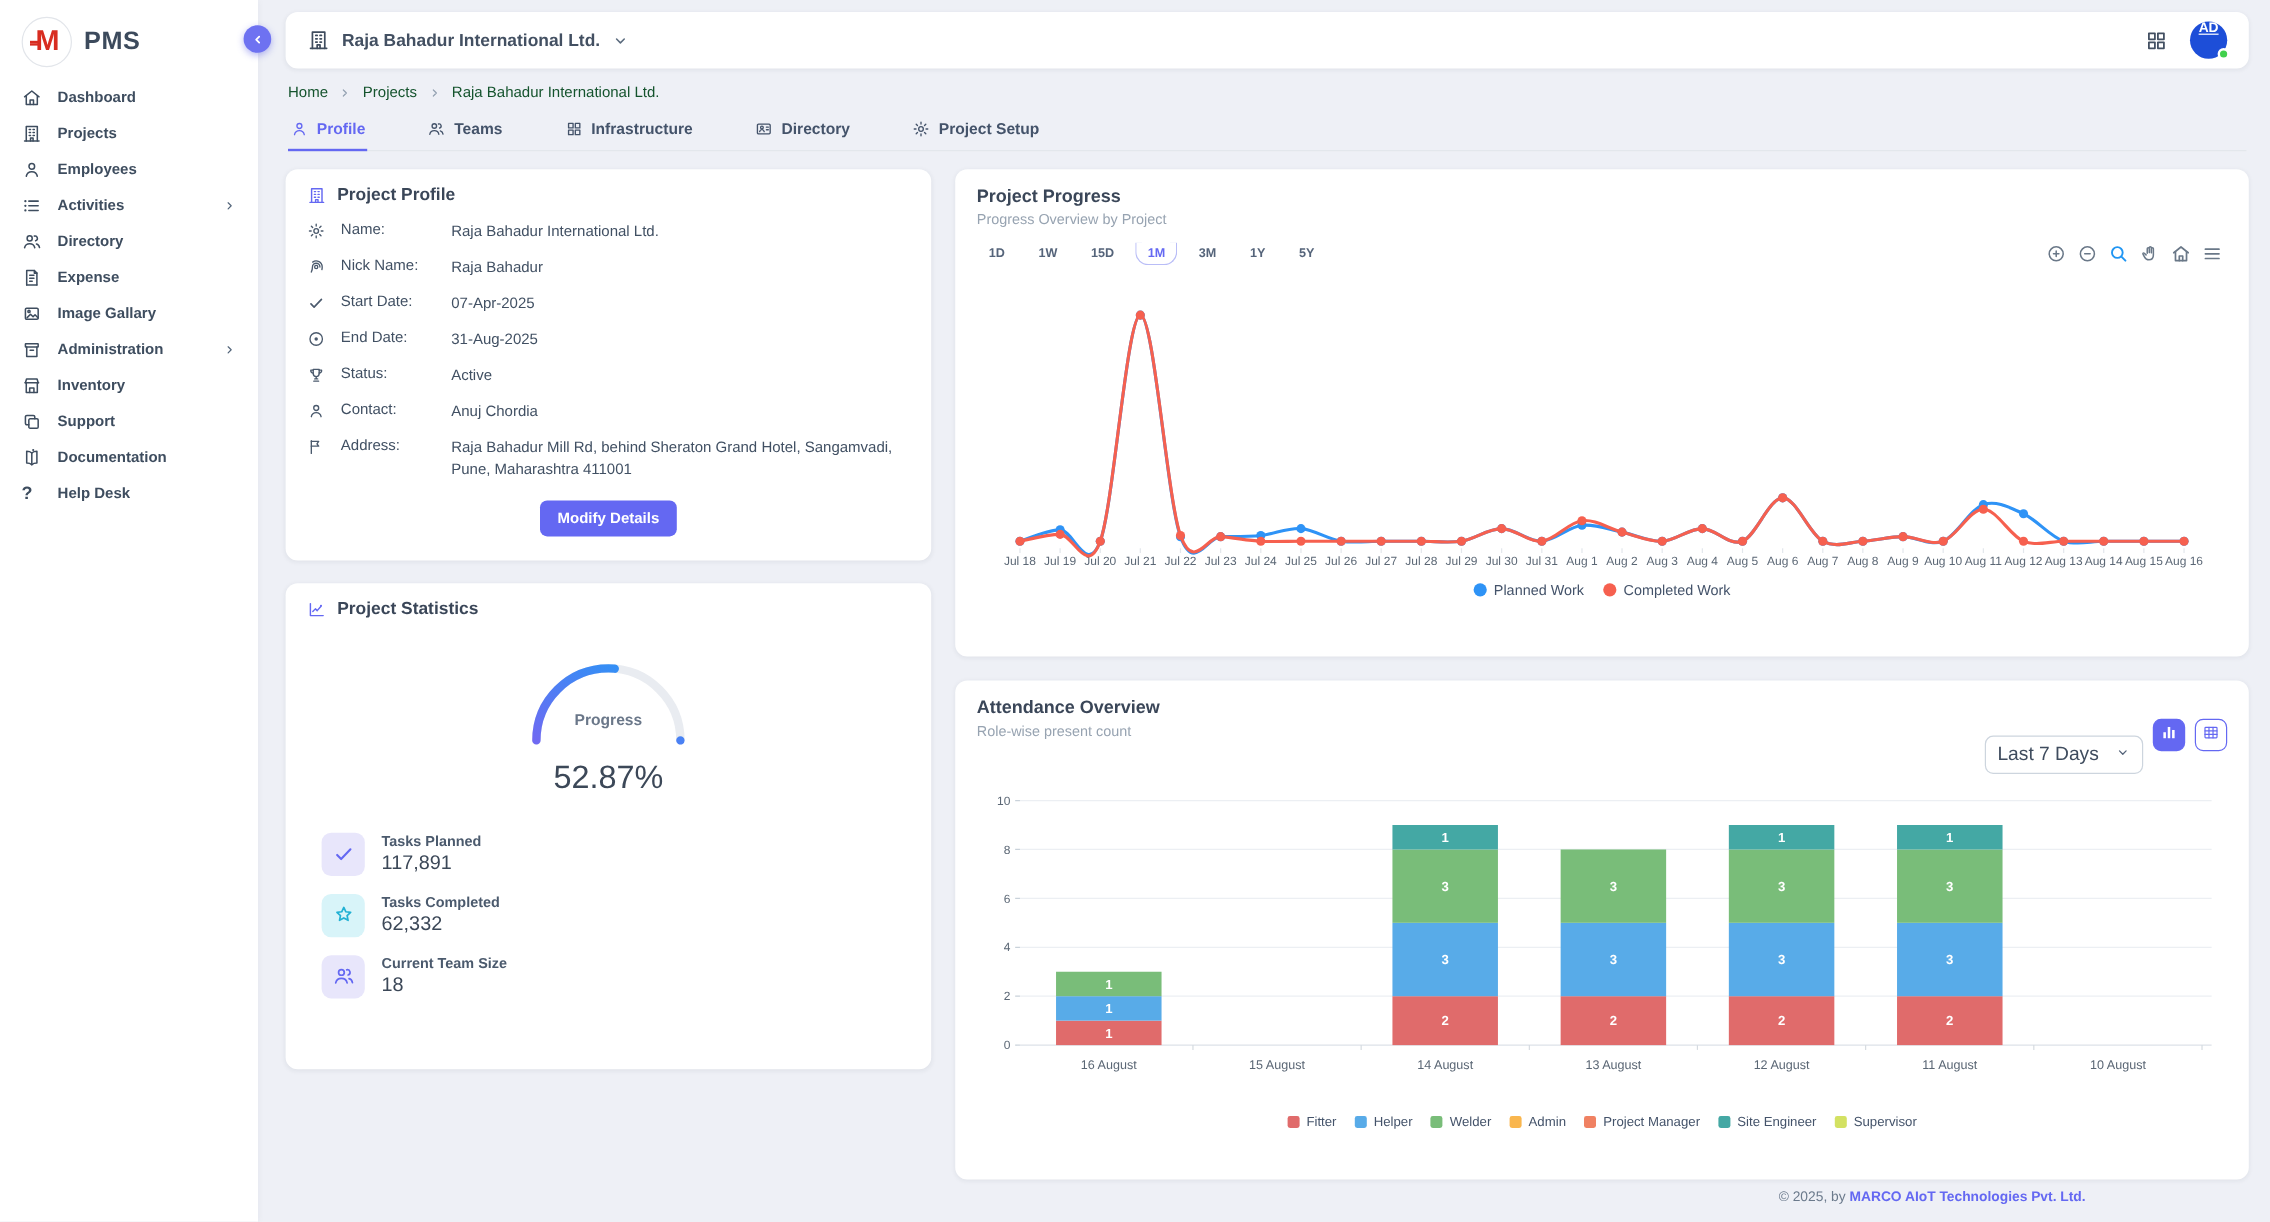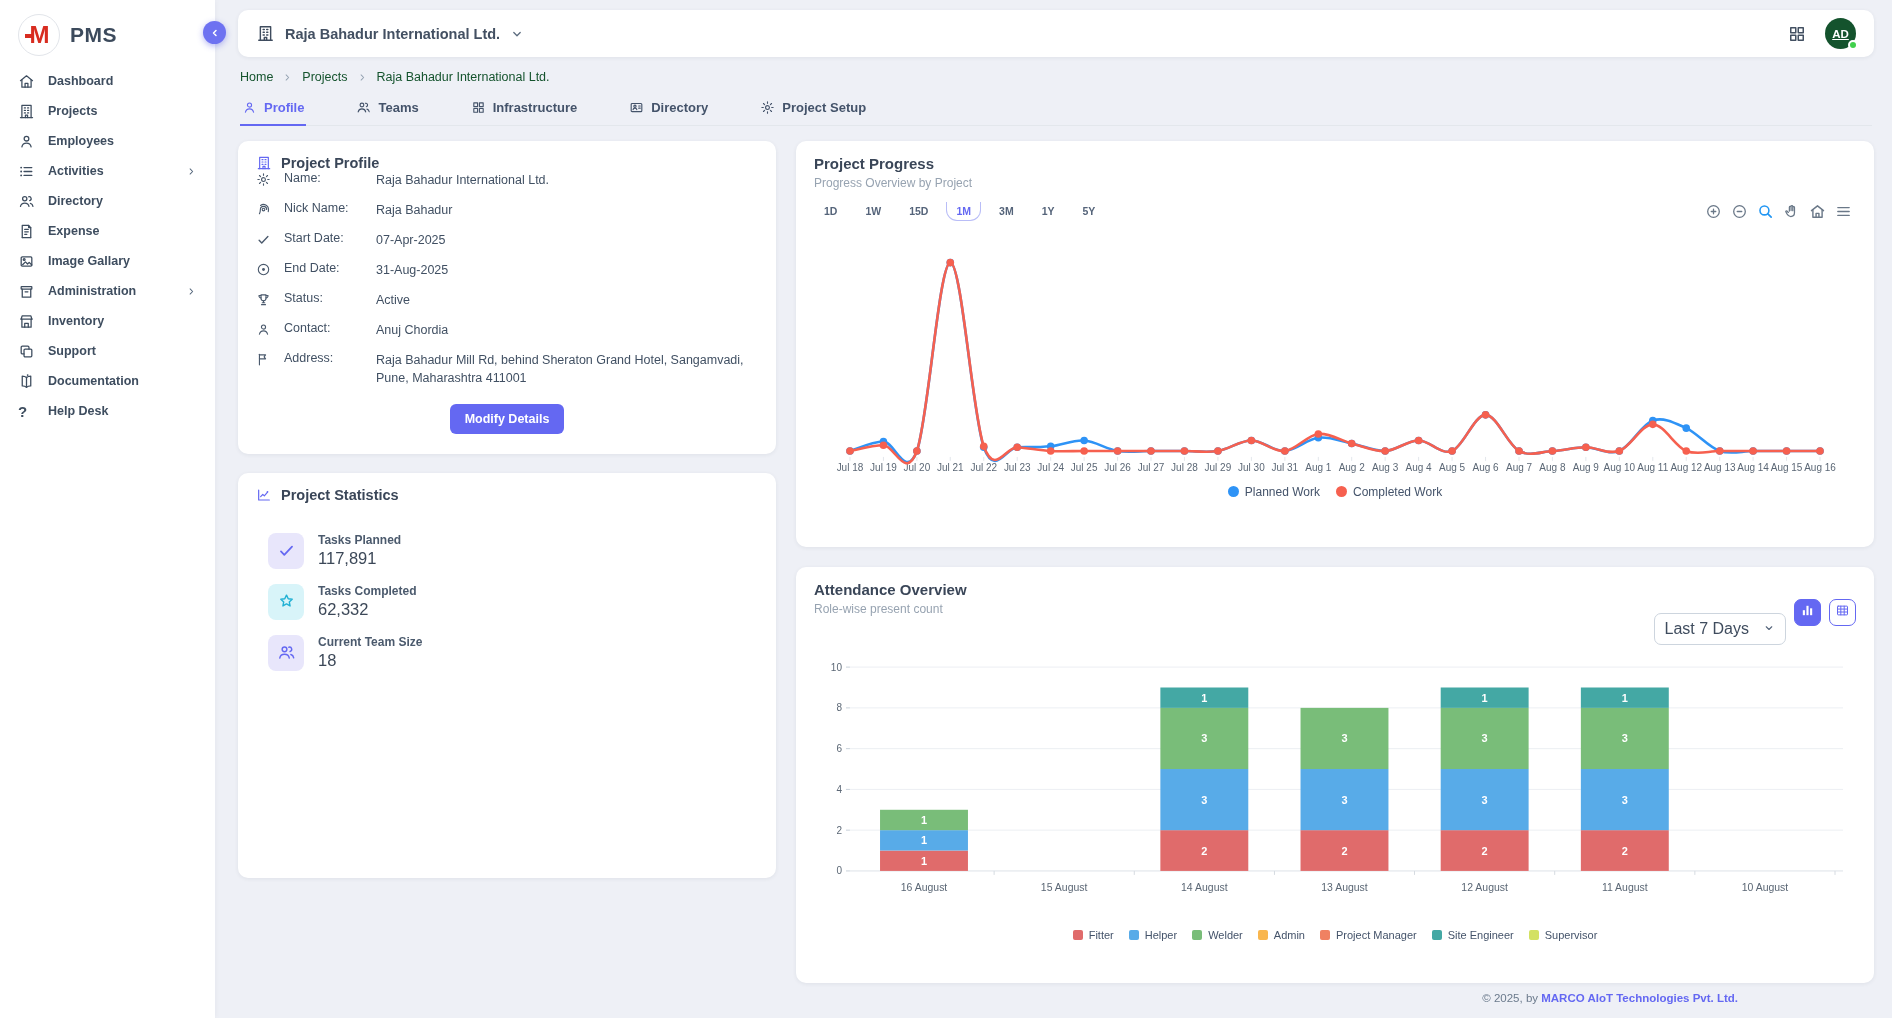--- a/index.html
+++ b/index.html
@@ -28,21 +28,21 @@
   .card { background:#fff; border-radius:10px; box-shadow:0 1px 4px rgba(25,39,60,.07); }
 
   .topbar { height:47px; display:flex; align-items:center; justify-content:space-between; padding:0 18px; }
   .company { display:flex; align-items:center; gap:10px; cursor:pointer; color:#3f4c5e; }
   .company .c-ic svg { width:19px; height:19px; display:block; }
   .company .c-name { font-size:14.5px; font-weight:700; color:#435062; }
   .company .c-chev svg { width:14px; height:14px; display:block; color:#5b6b7e; }
   .top-right { display:flex; align-items:center; gap:18px; }
   .grid-btn { width:20px; height:20px; color:#435062; cursor:pointer; }
   .grid-btn svg { width:20px; height:20px; }
-  .avatar { width:31px; height:31px; border-radius:50%; background:#14532d; color:#fff; font-size:11.5px; font-weight:700; display:flex; align-items:center; justify-content:center; position:relative; cursor:pointer;text-decoration:underline; }
+  .avatar { width:31px; height:31px; border-radius:50%; background:#1d4ed8; color:#fff; font-size:11.5px; font-weight:700; display:flex; justify-content:center; position:relative; cursor:pointer;text-decoration:underline; }
   .avatar .dot { position:absolute; right:-2px; bottom:-1px; width:10px; height:10px; border-radius:50%; background:#41d04c; border:2px solid #fff; }
 
   .breadcrumb { display:flex; align-items:center; gap:9px; margin:13px 2px 0 2px; font-size:12.5px; color:#14532d; }
   .breadcrumb .bc-sep svg { width:11px; height:11px; display:block; color:#93a1b1; margin-top:1px; }
   .bc-item { cursor:pointer; }
   .bc-item.last { cursor:default; }
 
   .tabs { display:flex; align-items:flex-end; gap:48px; margin:10px 2px 0 2px; border-bottom:1.5px solid #e3e7ec; }
   .tab { display:flex; align-items:flex-end; gap:7px; padding:6px 2px 9px 2px; font-size:13px; font-weight:600; color:#44536a; cursor:pointer; border-bottom:2.5px solid transparent; margin-bottom:-1.5px; }
   .tab svg { width:15px; height:15px; }
@@ -51,21 +51,21 @@
   .row { display:flex; gap:20px; margin-top:15px; }
   .col-left { width:538px; flex:none; }
   .col-right { flex:1; }
 
   
   .profile-card { padding:14px 18px 16px 18px; min-height:302px; }
   .card-head { display:flex; align-items:center; gap:9px; }
   .card-head .ch-ic { color:#6468f2; display:flex; }
   .card-head .ch-ic svg { width:16px; height:16px; }
   .card-title { font-size:14.5px; font-weight:700; color:#3a4658; }
-  .fields { }
+  .fields { margin-top:13px; }
   .field { display:flex; align-items:flex-start; margin-bottom:12px; }
   .field .f-ic { width:16px; height:16px; color:#4b5a6d; margin-right:12px; flex:none; margin-top:1px; }
   .field .f-ic svg { width:15px; height:15px; }
   .f-label { width:92px; flex:none; font-size:12.5px; color:#415063; }
   .f-value { font-size:12.5px; color:#415063; max-width:370px; line-height:1.45; }
   .modify-btn { display:block; margin:16px auto 4px auto; background:#6468f2; color:#fff; border:none; border-radius:6px; font-size:12.5px; font-weight:700; padding:8px 15px; cursor:pointer; font-family:inherit; }
 
   
   .stats-card { margin-top:19px; padding:14px 18px; min-height:405px; }
   .gauge-wrap { margin-top:16px; text-align:center; }
@@ -444,20 +444,34 @@
       <div class="card stats-card">
         <div class="card-head">
           <span class="ch-ic">
               <svg viewBox="0 0 24 24" fill="none" stroke="currentColor" stroke-width="1.8" stroke-linecap="round" stroke-linejoin="round">
                 <path d="M4 4.5v15h16"></path>
                 <path d="M7 14.5l3.2-3.4 2.3 2.2 4.5-5.2"></path>
                 <path d="M17.2 7.2h.1" stroke-width="2.6"></path>
               </svg>
             </span>
           <span class="card-title">Project Statistics</span>
+        </div>
+        <div class="gauge-wrap">
+          <svg width="170" height="94" viewBox="0 0 170 94">
+            <defs>
+              <linearGradient id="gaugeGrad" x1="0" y1="1" x2="1" y2="0">
+                <stop offset="0%" stop-color="#6f6af2"></stop>
+                <stop offset="100%" stop-color="#2499f6"></stop>
+              </linearGradient>
+            </defs>
+            <path d="M 25 85 A 60 60 0 0 1 145 85" fill="none" stroke="#e9ecf1" stroke-width="7" stroke-linecap="round"></path>
+            <path id="gauge-arc" d="M 25 85 A 60 60 0 0 1 145 85" fill="none" stroke="url(#gaugeGrad)" stroke-width="7" stroke-linecap="round" pathLength="100" stroke-dasharray="52.87 47.13"></path>
+            <text x="85" y="72" text-anchor="middle" class="gauge-label" id="gauge-label-text">Progress</text>
+          </svg>
+          <div class="gauge-pct">52.87%</div>
         </div>
         <div class="stats-list" id="stats-list">
             <div class="stat-row">
               <span class="stat-ic" style="background:#e8e6fb;color:#6468f2">
                 <svg viewBox="0 0 24 24" fill="none" stroke="currentColor" stroke-width="2.2" stroke-linecap="round" stroke-linejoin="round">
                   <path d="M5 13.2l4.2 4.3L19 7.2"></path>
                 </svg>
               </span>
     <span>
                 <div class="stat-label">Tasks Planned</div>

